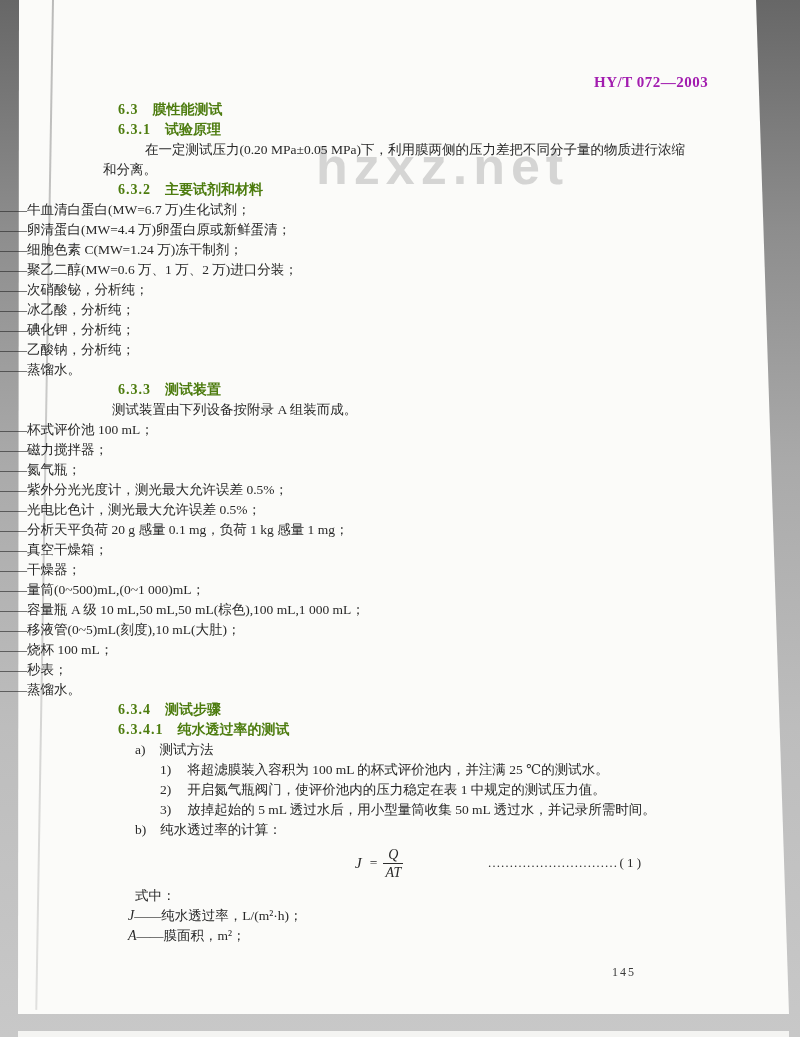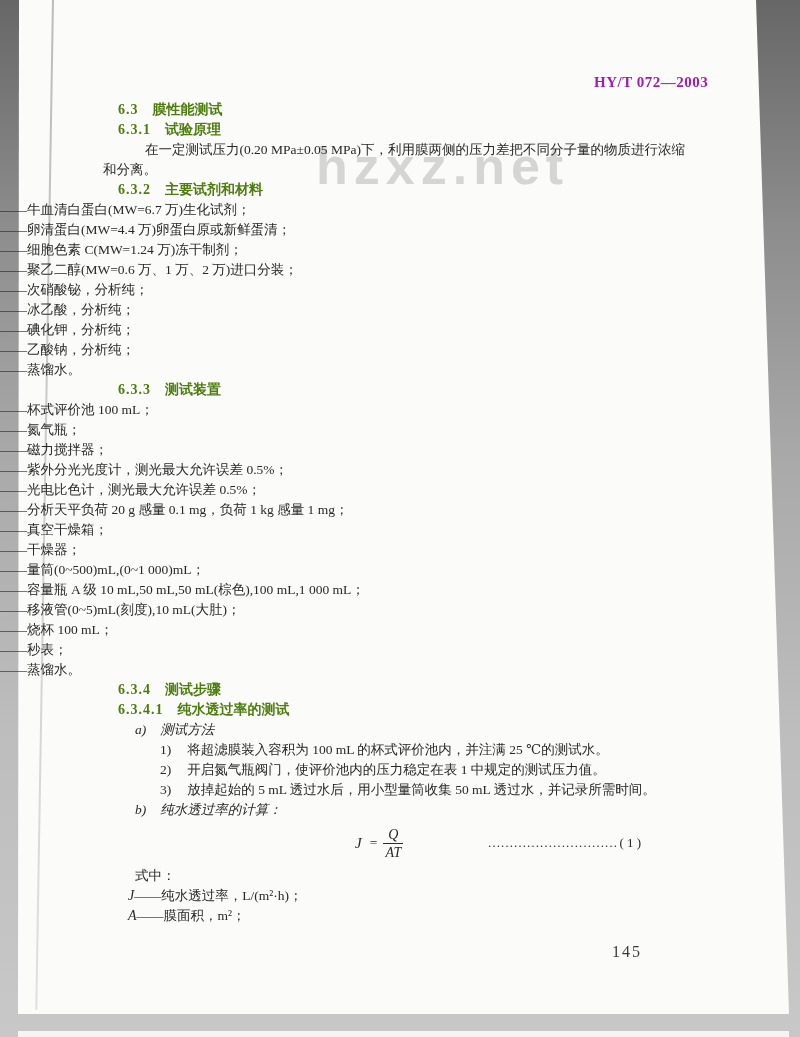--- a/index.html
+++ b/index.html
@@ -35,36 +35,36 @@
     color:rgba(140,140,140,.34); z-index:1; user-select:none;
   }
   .content { position:absolute; left:0; top:0; width:760px; padding-top:100px; font-size:13.5px; z-index:2; }
   .line { height:20px; line-height:20px; white-space:nowrap; }
   .h { font-weight:bold; margin-left:118px; font-size:14px; color:#4d7c0f; }
   .h .num { margin-right:14px; letter-spacing:1px; }
   .para1 { margin-left:145px; }
   .para2 { margin-left:103px; }
   .p633  { margin-left:112px; }
   .li    { }
-  .ab    { margin-left:135px;font-style:italic; }
+  .ab    { margin-left:135px; }
   .ab .lbl { margin-right:14px; }
   .step  { margin-left:160px; }
   .step .lbl { margin-right:16px; }
   .formula-row { height:46px; display:flex; align-items:center; margin-left:355px; }
   .f-var { font-style:italic; font-size:15px; }
   .f-eq  { margin:0 6px 0 8px; }
   .frac  { display:inline-block; text-align:center; font-style:italic; font-size:14px; }
   .frac .fnum { display:block; padding:0 5px; border-bottom:1.3px solid #2b2b2b; line-height:17px; }
   .frac .fden { display:block; line-height:17px; }
   .eq-dots { margin-left:84px; color:#333; font-size:13px; letter-spacing:0px; }
   .eq-no   { margin-left:2px; font-size:13px; }
   .wl { margin-left:135px; }
   .wi { margin-left:128px; }
   .where-sym { font-style:italic; font-size:14px; }
-  .page-num { margin-left:612px; margin-top:16px; font-size:16px; color:#3a3a3a; letter-spacing:2px; }
+  .page-num { margin-left:612px; margin-top:16px; font-size:12px; color:#3a3a3a; letter-spacing:2px; }
 </style>
 </head>
 <body>
 
 <div class="page"></div>
 <div class="fold-line"></div>
 <div class="next-page"></div>
 
 <div class="watermark">hzxz.net</div>
 <div class="doc-code">HY/T 072—2003</div>
@@ -105,28 +105,29 @@
 
       <div class="line li">——乙酸钠，分析纯；</div>
 
       <div class="line li">——蒸馏水。</div>
     </div>
 
   <div class="line h">
     <span class="num">6.3.3</span><span>测试装置</span>
   </div>
 
+  <div class="line p633">测试装置由下列设备按附录 A 组装而成。</div>
 
   <div>
 
       <div class="line li">——杯式评价池 100 mL；</div>
 
+      <div class="line li">——磁力搅拌器；</div>
+
       <div class="line li">——氮气瓶；</div>
-
-      <div class="line li">——磁力搅拌器；</div>
 
       <div class="line li">——紫外分光光度计，测光最大允许误差 0.5%；</div>
 
       <div class="line li">——光电比色计，测光最大允许误差 0.5%；</div>
 
       <div class="line li">——分析天平负荷 20 g 感量 0.1 mg，负荷 1 kg 感量 1 mg；</div>
 
       <div class="line li">——真空干燥箱；</div>
 
       <div class="line li">——干燥器；</div>

